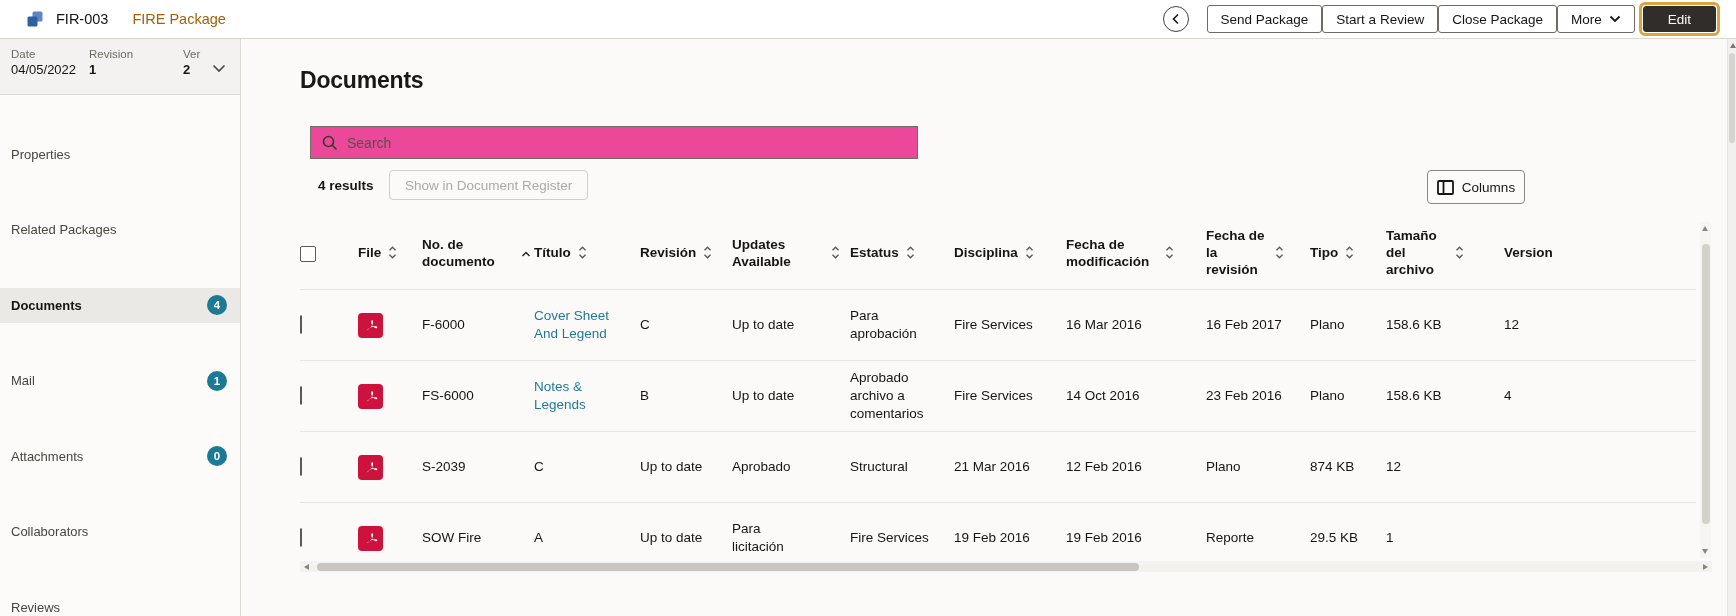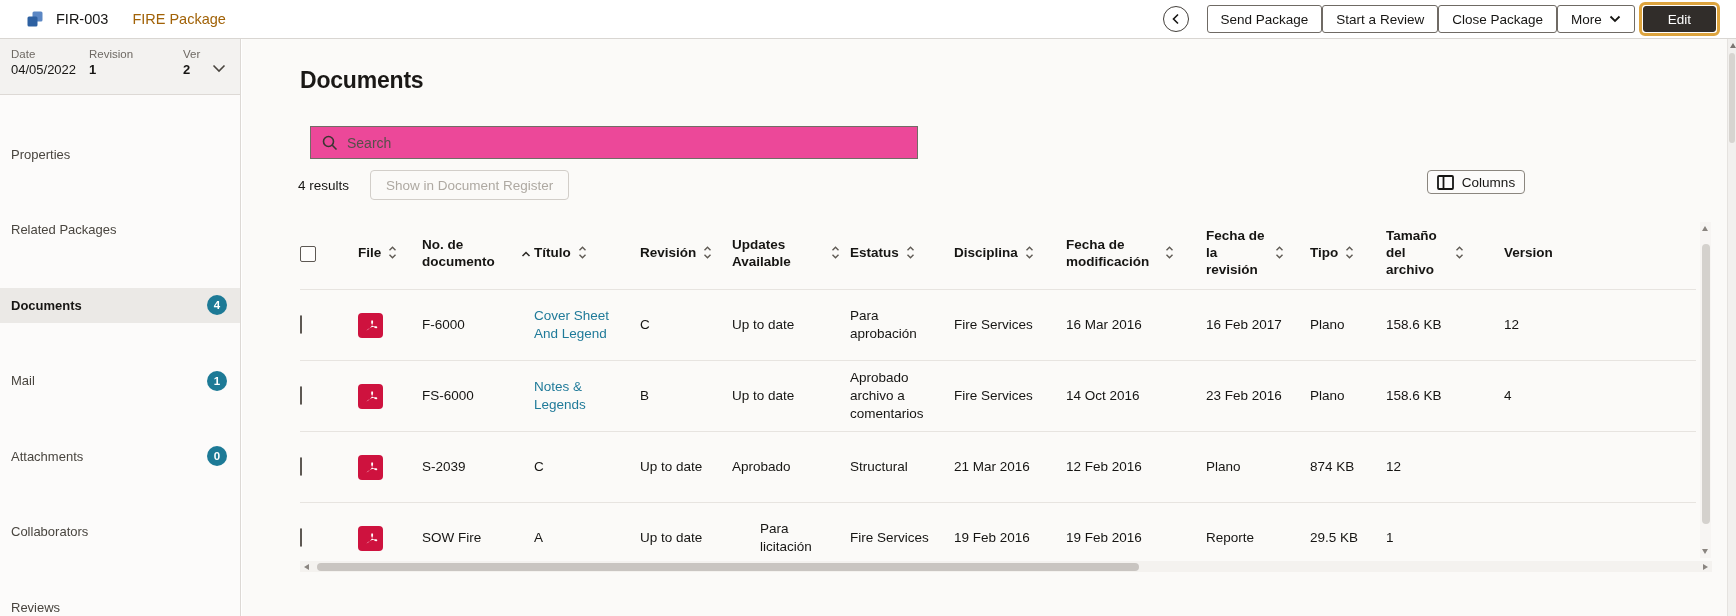--- a/index.html
+++ b/index.html
@@ -44,25 +44,25 @@
   
   .content { position:absolute; left:242px; top:39px; right:0; bottom:0; background:#FBFAF8; }
   .page-title { position:absolute; left:58px; top:28px; font-size:23px; font-weight:800; color:#1A1816; letter-spacing:-0.2px; }
 
   .search-box { position:absolute; left:68px; top:87px; width:608px; height:33px; background:#ec4899;
     border:1px solid #716C66; border-radius:0; display:flex; align-items:center; padding:0 11px; gap:9px; }
   .search-box input { border:none; outline:none; flex:1; font-family:"Liberation Sans",sans-serif;
     font-size:14px; color:#161513; background:transparent; }
   .search-box input::placeholder { color:#55504A; }
 
-  .results-text { position:absolute; left:56px; top:139px; font-size:13.5px; font-weight:normal; }
-  .register-btn { position:absolute; left:128px; top:131px; height:30px; padding:0 15px;
+  .results-text { position:absolute; left:76px; top:139px; font-size:13.5px; font-weight:bold; }
+  .register-btn { position:absolute; left:147px; top:131px; height:30px; padding:0 15px;
     border:1px solid #D2CEC9; border-radius:4px; background:transparent; color:#AEA9A2;
     font-family:"Liberation Sans",sans-serif; font-size:13.5px; }
-  .columns-btn { position:absolute; left:1185px; top:131px; width:98px; height:24px;
+  .columns-btn { position:absolute; left:1185px; top:131px; width:98px; height:34px;
     border:1px solid #8B867F; border-radius:4px; background:#FCFBFA; display:flex;
     align-items:center; justify-content:center; gap:8px; font-size:13.5px; color:#161513; cursor:pointer; }
 
   
   .table-wrap { position:absolute; left:58px; top:179px; width:1396px; height:339px; overflow:hidden; }
   .trow { display:grid;
     grid-template-columns:58px 64px 112px 106px 92px 118px 104px 112px 140px 104px 76px 118px 1fr;
     align-items:center; border-bottom:1px solid #E7E4E0; height:71px; }
   .trow.thead { height:72px; }
   .hcell { display:flex; align-items:center; gap:7px; font-size:13.5px; font-weight:bold; color:#161513; }
@@ -358,21 +358,21 @@
       <div>
           <span class="pdf">
             <svg width="17" height="17" viewBox="0 0 22 22">
               <path d="M5.6 17.6c2.8-1.5 5.3-3.7 7-6.3 1.2-1.9 2.3-4.5 1.6-6.2-.4-.9-1.5-1-2-.2-.9 1.4-.1 4.2 1.2 6.2 1.3 2 3.4 3.6 5.4 3.3 1.2-.2 1.4-1.4.4-2-1.6-1-4.6-.3-7 .8-2.4 1.1-5.1 2.9-6.6 4.4z" fill="#fff"></path>
             </svg>
           </span>
         </div>
       <div class="cell">SOW Fire</div>
       <div class="cell">A</div>
       <div class="cell">Up to date</div>
-      <div class="cell"><span class="estatus" style="display:inline-block;margin-left:28px;">Para licitación</span></div>
+      <div class="cell"><span class="estatus" style="display:inline-block;">Para licitación</span></div>
       <div class="cell">Fire Services</div>
       <div class="cell">19 Feb 2016</div>
       <div class="cell">19 Feb 2016</div>
       <div class="cell">Reporte</div>
       <div class="cell">29.5 KB</div>
       <div class="cell">1</div>
     </div>
   </div>
 
   <div class="hscroll">

